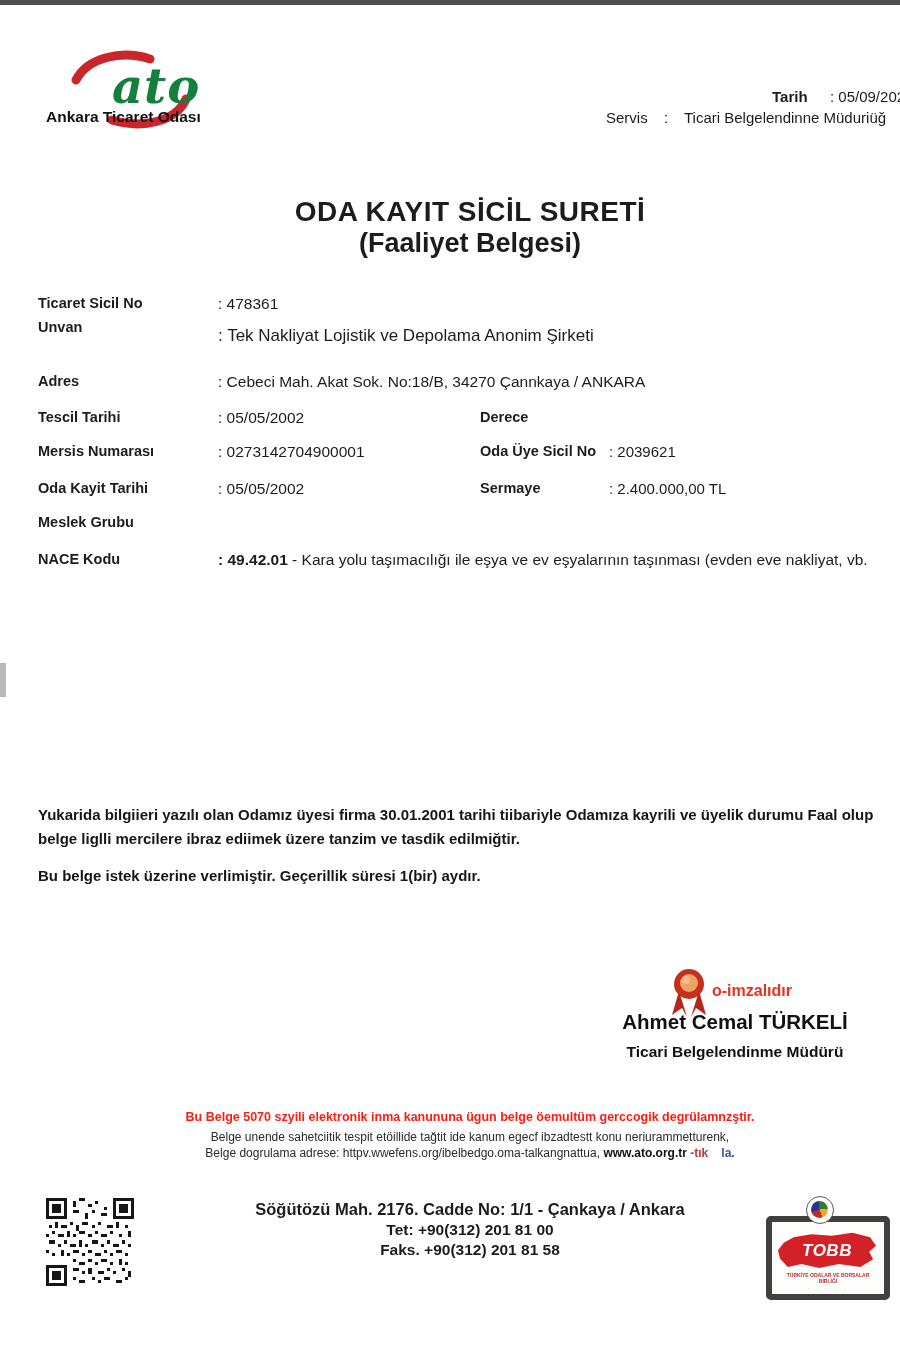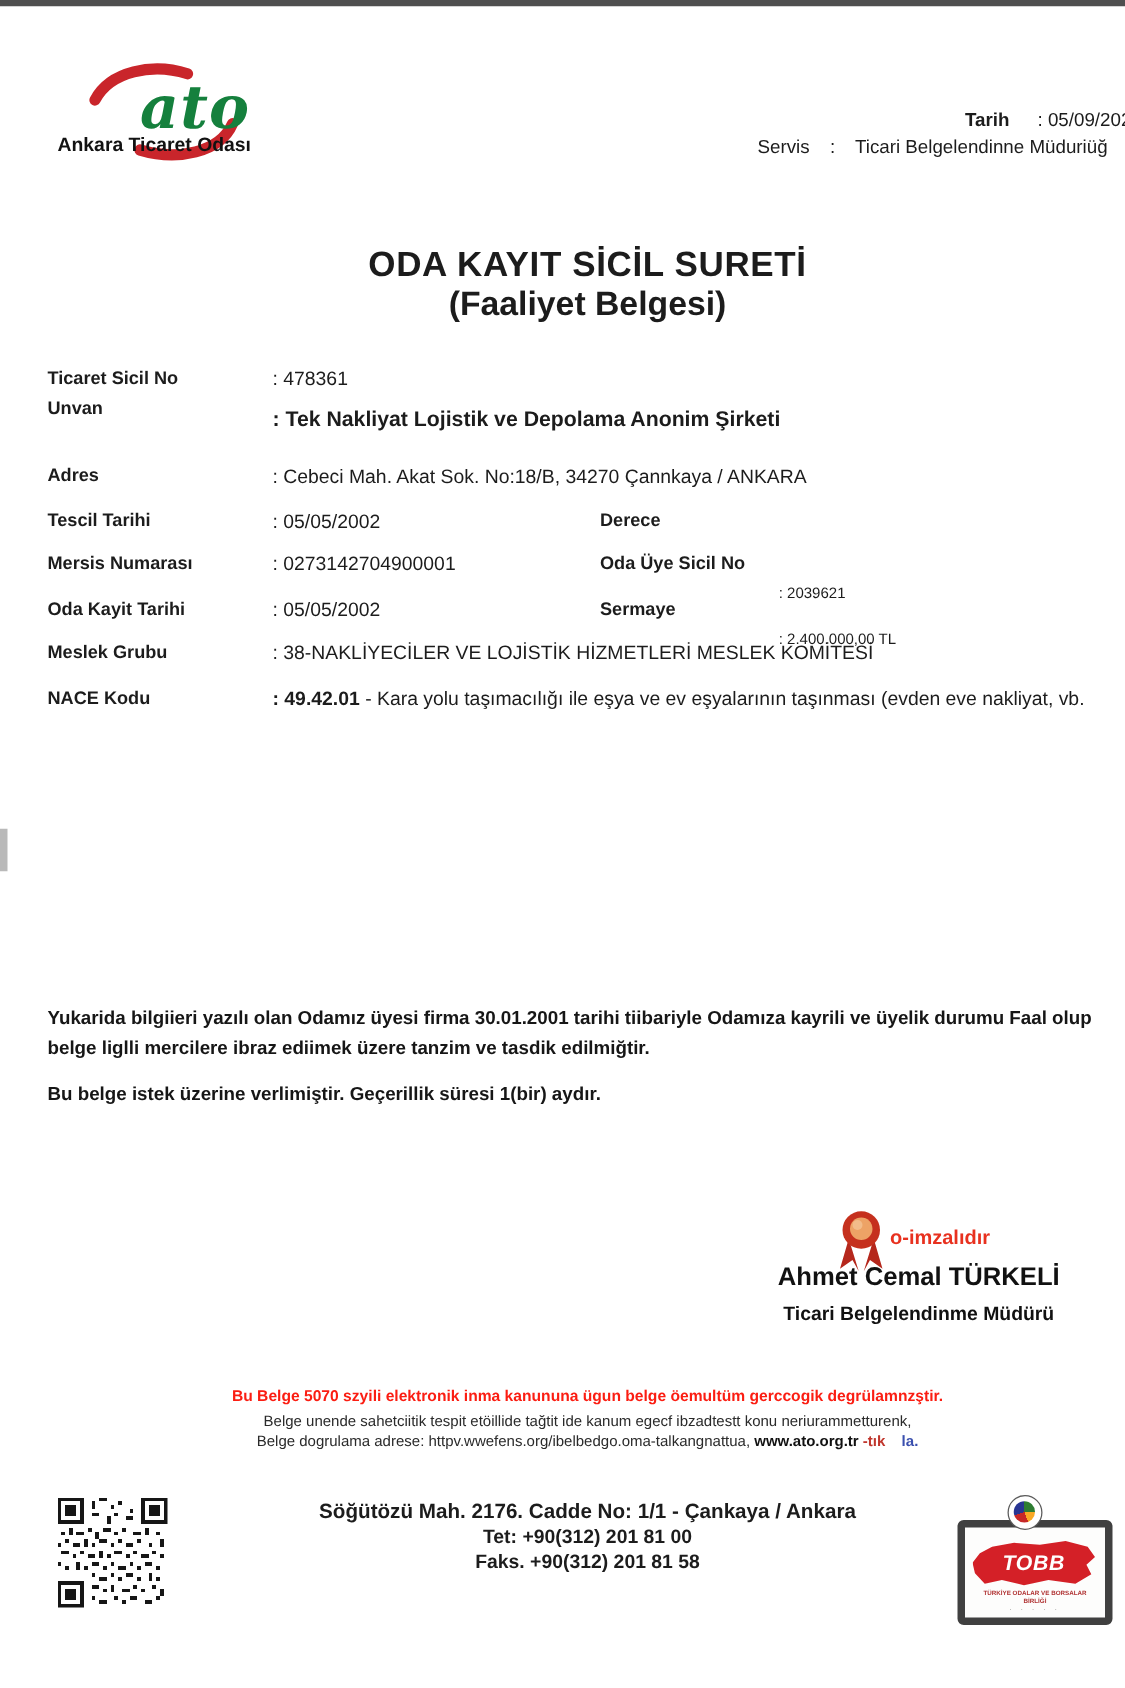--- a/index.html
+++ b/index.html
@@ -25,24 +25,24 @@
   .servis-value{left:684px;top:109px;font-size:15px;}
 
   
   .title1{left:0;top:196px;width:940px;text-align:center;font-size:28px;font-weight:700;letter-spacing:.5px;}
   .title2{left:0;top:228px;width:940px;text-align:center;font-size:27px;font-weight:700;}
 
   
   .flabel{left:38px;font-size:14.5px;font-weight:700;}
   .fvalue{left:218px;font-size:15.5px;}
   .flabel2{left:480px;font-size:14.5px;font-weight:700;}
-  .fvalue2{left:623px;font-size:12px;margin-top:24px;}
+  .fvalue2{left:609px;font-size:15px;}
   .r1{top:295px;} .r2{top:319px;} .r3{top:373px;} .r4{top:409px;}
   .r5{top:443px;} .r6{top:480px;} .r7{top:514px;} .r8{top:551px;}
-  .unvan-val{font-weight:700;font-size:17px;top:326px;text-align:right;}
+  .unvan-val{font-weight:400;font-size:17px;top:326px;text-align:right;}
   .nace-code{font-weight:700;}
 
   
   .para{position:absolute;left:38px;width:852px;font-size:15px;font-weight:700;
         line-height:23.5px;white-space:normal;color:#161616;}
   .p1{top:803px;} .p2{top:864px;}
 
   
   .seal{position:absolute;left:670px;top:967px;}
   .eimza{left:712px;top:982px;font-size:16px;font-weight:700;color:#e8311f;}
@@ -120,21 +120,20 @@
   <span class="abs fvalue r5">: 0273142704900001</span>
   <span class="abs flabel2 r5">Oda Üye Sicil No</span>
   <span class="abs fvalue2 r5">: 2039621</span>
 
   <span class="abs flabel r6">Oda Kayit Tarihi</span>
   <span class="abs fvalue r6">: 05/05/2002</span>
   <span class="abs flabel2 r6">Sermaye</span>
   <span class="abs fvalue2 r6">: 2.400.000,00 TL</span>
 
   <span class="abs flabel r7">Meslek Grubu</span>
-  <span class="abs fvalue r7">: 38-NAKLİYECİLER VE LOJİSTİK HİZMETLERİ MESLEK KOMİTESİ</span>
 
   <span class="abs flabel r8">NACE Kodu</span>
   <span class="abs fvalue r8"><b class="nace-code">: 49.42.01</b><span> - Kara yolu taşımacılığı ile eşya ve ev eşyalarının taşınması  (evden eve nakliyat, vb.</span></span>
 
   <div class="para p1">Yukarida bilgiieri yazılı olan Odamız üyesi firma 30.01.2001 tarihi tiibariyle Odamıza kayrili ve üyelik durumu Faal olup belge liglli mercilere ibraz ediimek üzere tanzim ve tasdik edilmiğtir.</div>
   <div class="para p2">Bu belge istek üzerine verlimiştir. Geçerillik süresi 1(bir) aydır.</div>
 
   <svg class="seal" width="38" height="52" viewBox="0 0 38 52">
     <polygon points="9,24 2,48 12,41 17,50" fill="#b5271c"></polygon>
     <polygon points="29,24 36,48 26,41 21,50" fill="#b5271c"></polygon>

